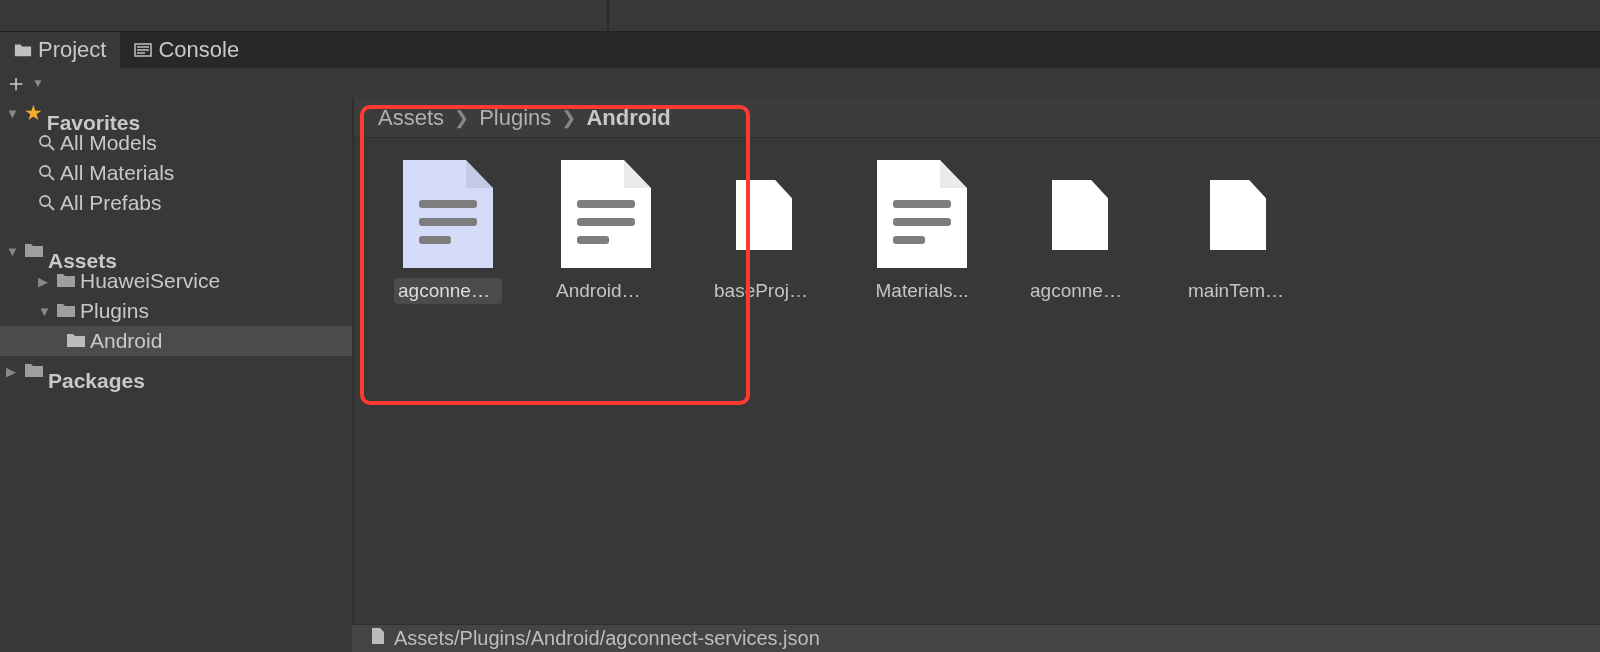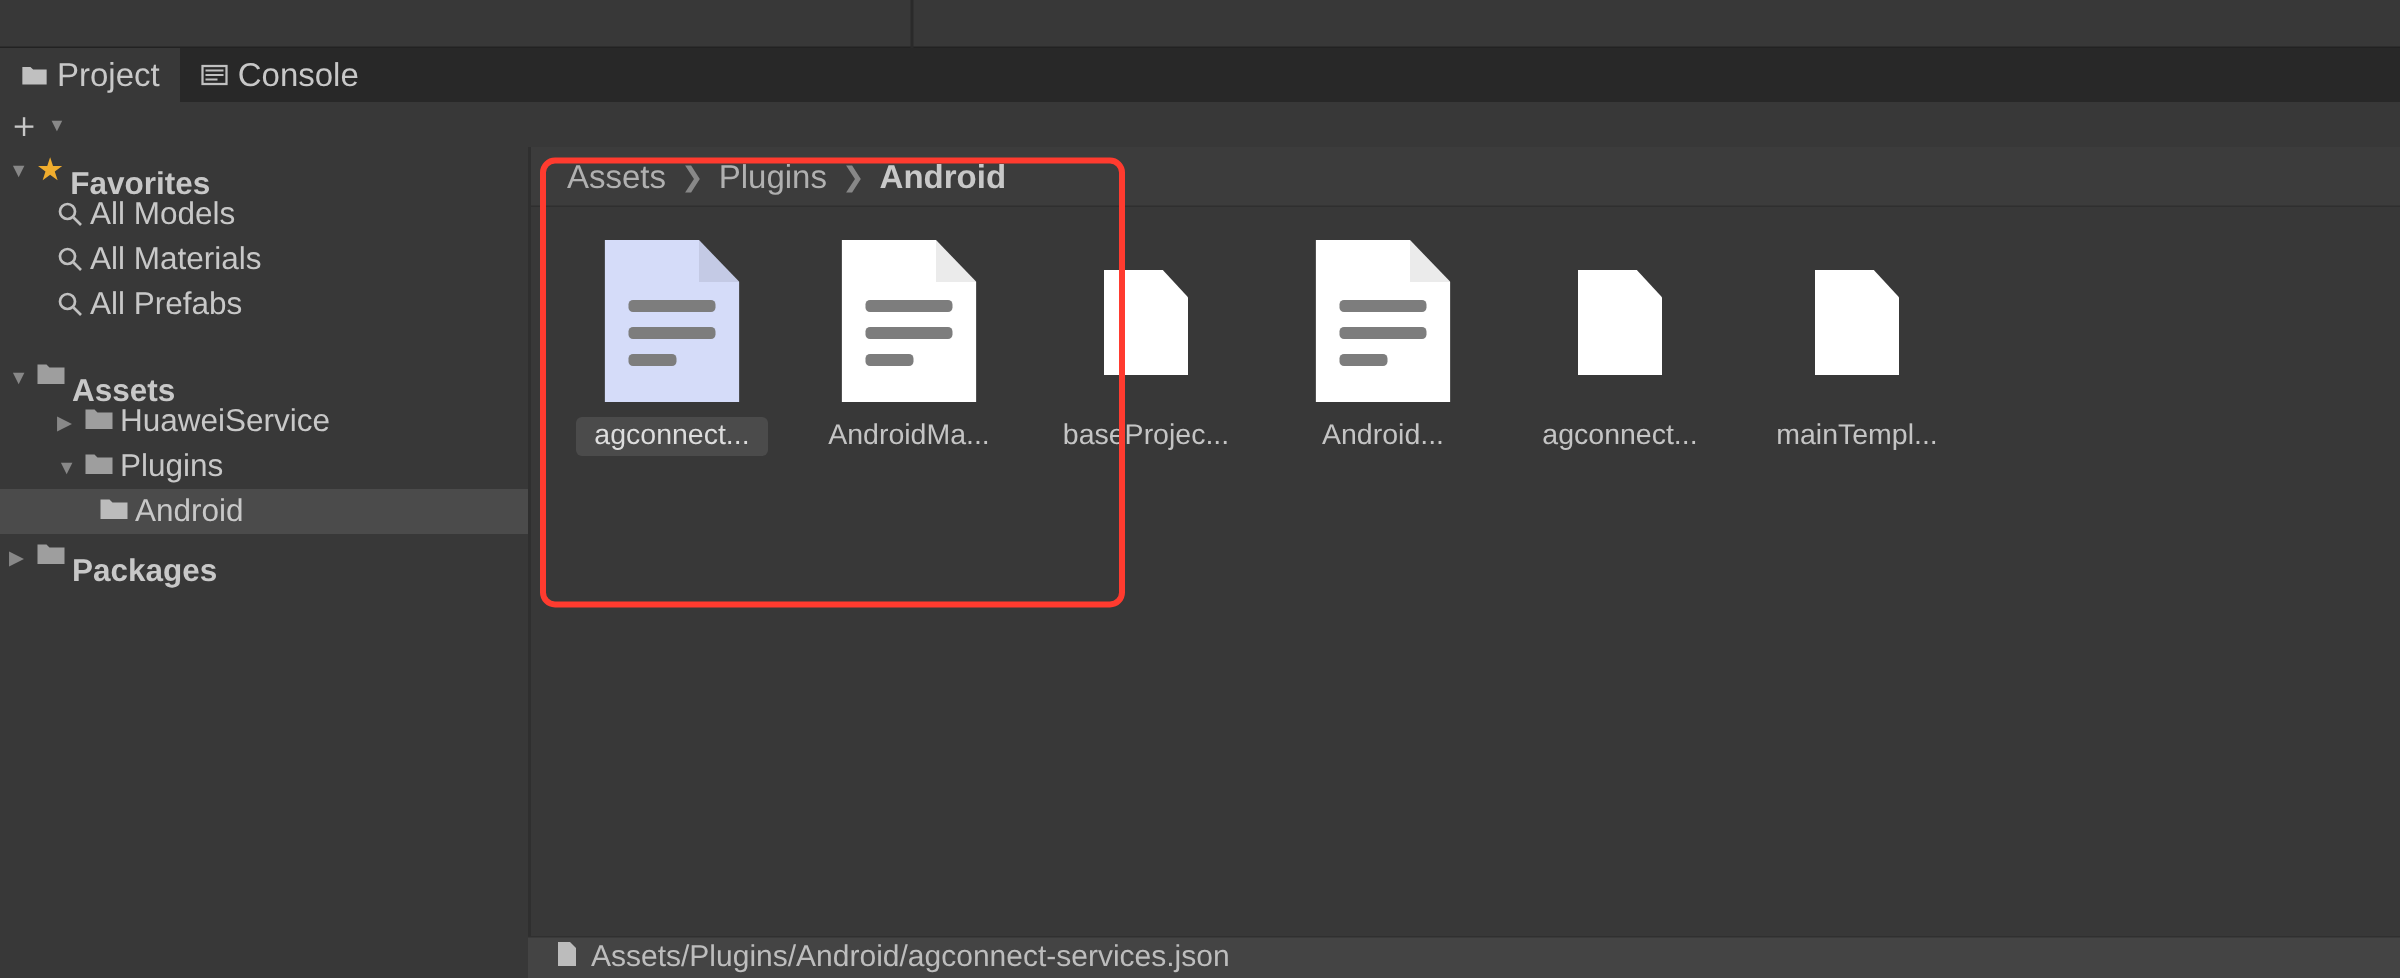--- a/index.html
+++ b/index.html
@@ -158,21 +158,21 @@
     height: 108px;
     position: relative;
   }
   .item .name {
     font-size: 19px;
     color: #c4c4c4;
     text-align: center;
     white-space: nowrap;
     overflow: hidden;
     text-overflow: ellipsis;
-    width: 128px;
+    width: 108px;
     padding: 2px 4px;
     border-radius: 4px;
   }
   .item.selected .name {
     background: #4b4b4b;
     color: #ddd;
   }
   .doc-page {
     width: 90px;
     height: 108px;
@@ -387,21 +387,21 @@
           <div class="thumb">
             <div class="doc-page">
               <div class="fold"></div>
               <div class="lines">
                 <span></span>
                 <span></span>
                 <span></span>
               </div>
             </div>
           </div>
-          <div class="name">Android...</div>
+          <div class="name">Materials...</div>
         </div>
         <div class="item">
           <div class="thumb">
             <div class="doc-plain"></div>
           </div>
           <div class="name">agconnect...</div>
         </div>
         <div class="item">
           <div class="thumb">
             <div class="doc-plain"></div>

